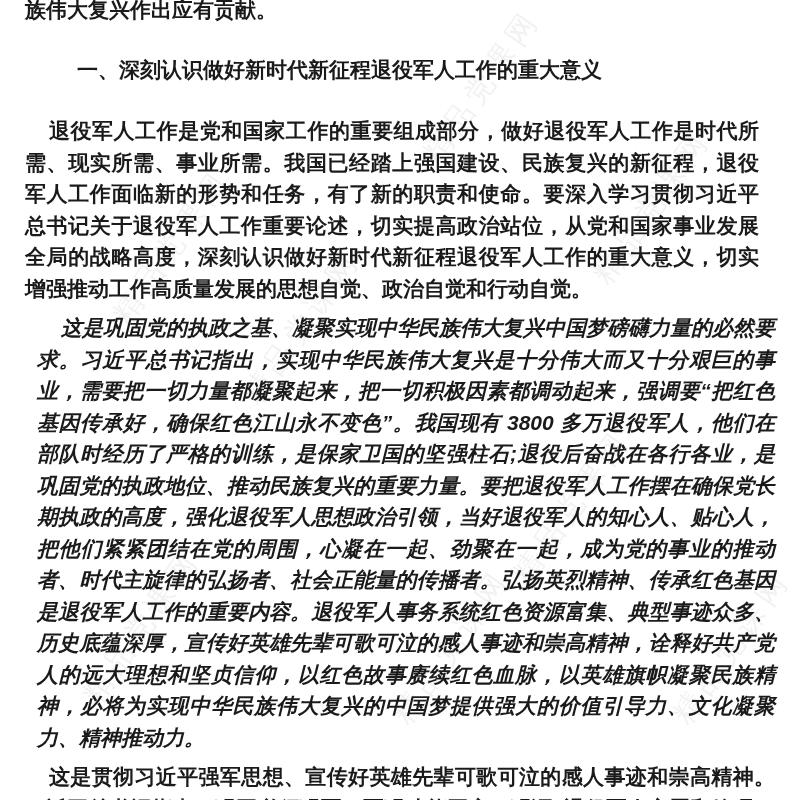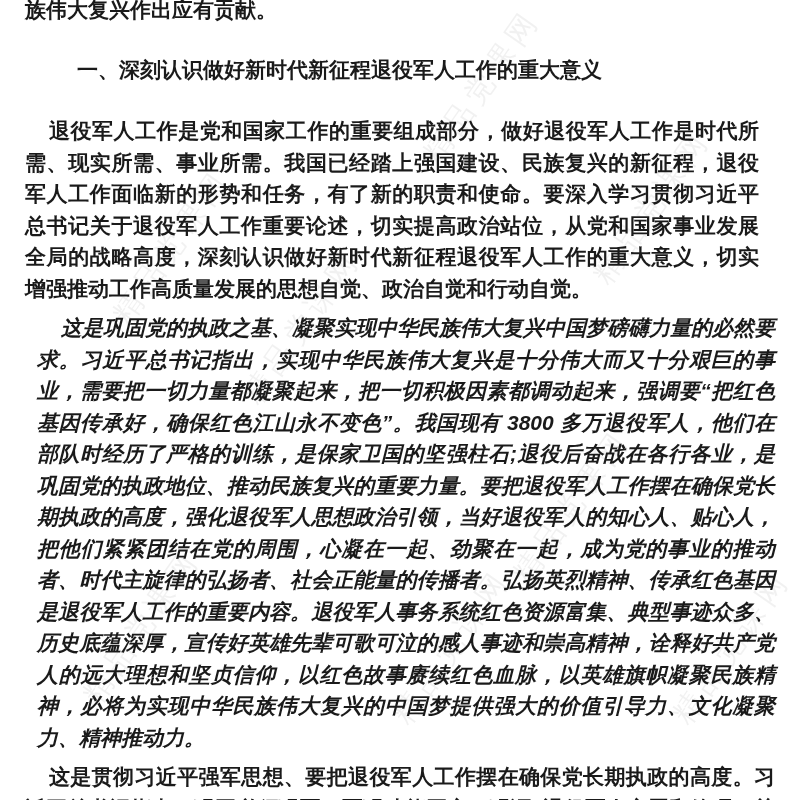--- a/index.html
+++ b/index.html
@@ -101,16 +101,16 @@
   <div class="doc">
 
     <p class="frag">族伟大复兴作出应有贡献。</p>
 
     <h2 class="heading">一、深刻认识做好新时代新征程退役军人工作的重大意义</h2>
 
     <p class="para para-1"><span>退役军人工作是党和国家工作的重要组成部分，做好退役军人工作是时代所需、现实所需、事业所需。我国已经踏上强国建设、民族复兴的新征程，退役军人工作面临新的形势和任务，有了新的职责和使命。要深入学习贯彻习近平总书记关于退役军人工作重要论述，切实提高政治站位，从党和国家事业发展全局的战略高度，深刻认识做好新时代新征程退役军人工作的重大意义，切实增强推动工作高质量发展的思想自觉、政治自觉和行动自觉。</span></p>
 
     <p class="para para-2"><span class="lead">这是巩固党的执政之基、凝聚实现中华民族伟大复兴中国梦磅礴力量的必然要求。</span><span>习近平总书记指出，实现中华民族伟大复兴是十分伟大而又十分艰巨的事业，需要把一切力量都凝聚起来，把一切积极因素都调动起来，强调要“把红色基因传承好，确保红色江山永不变色”。我国现有 3800 多万退役军人，他们在部队时经历了严格的训练，是保家卫国的坚强柱石;退役后奋战在各行各业，是巩固党的执政地位、推动民族复兴的重要力量。要把退役军人工作摆在确保党长期执政的高度，强化退役军人思想政治引领，当好退役军人的知心人、贴心人，把他们紧紧团结在党的周围，心凝在一起、劲聚在一起，成为党的事业的推动者、时代主旋律的弘扬者、社会正能量的传播者。弘扬英烈精神、传承红色基因是退役军人工作的重要内容。退役军人事务系统红色资源富集、典型事迹众多、历史底蕴深厚，宣传好英雄先辈可歌可泣的感人事迹和崇高精神，诠释好共产党人的远大理想和坚贞信仰，以红色故事赓续红色血脉，以英雄旗帜凝聚民族精神，必将为实现中华民族伟大复兴的中国梦提供强大的价值引导力、文化凝聚力、精神推动力。</span></p>
 
-    <p class="para para-3"><span class="lead">这是贯彻习近平强军思想、要把退役军人工作摆在确保党长期执政的高度。</span><span>习近平总书记指出，强国必须强军，军强才能国安，强调“退役军人安置和管理，关系军队稳定和社会大局稳定”。退役军人工作与国防和军队建设相伴相生，服务强国兴军事业是我们的天然使命。当前，世界进入新的动荡变革期，大国博弈日趋复杂，地缘政治形势严峻，国际</span></p>
+    <p class="para para-3"><span class="lead">这是贯彻习近平强军思想、宣传好英雄先辈可歌可泣的感人事迹和崇高精神。</span><span>习近平总书记指出，强国必须强军，军强才能国安，强调“退役军人安置和管理，关系军队稳定和社会大局稳定”。退役军人工作与国防和军队建设相伴相生，服务强国兴军事业是我们的天然使命。当前，世界进入新的动荡变革期，大国博弈日趋复杂，地缘政治形势严峻，国际</span></p>
 
   </div>
 </div>
 
 </body></html>

